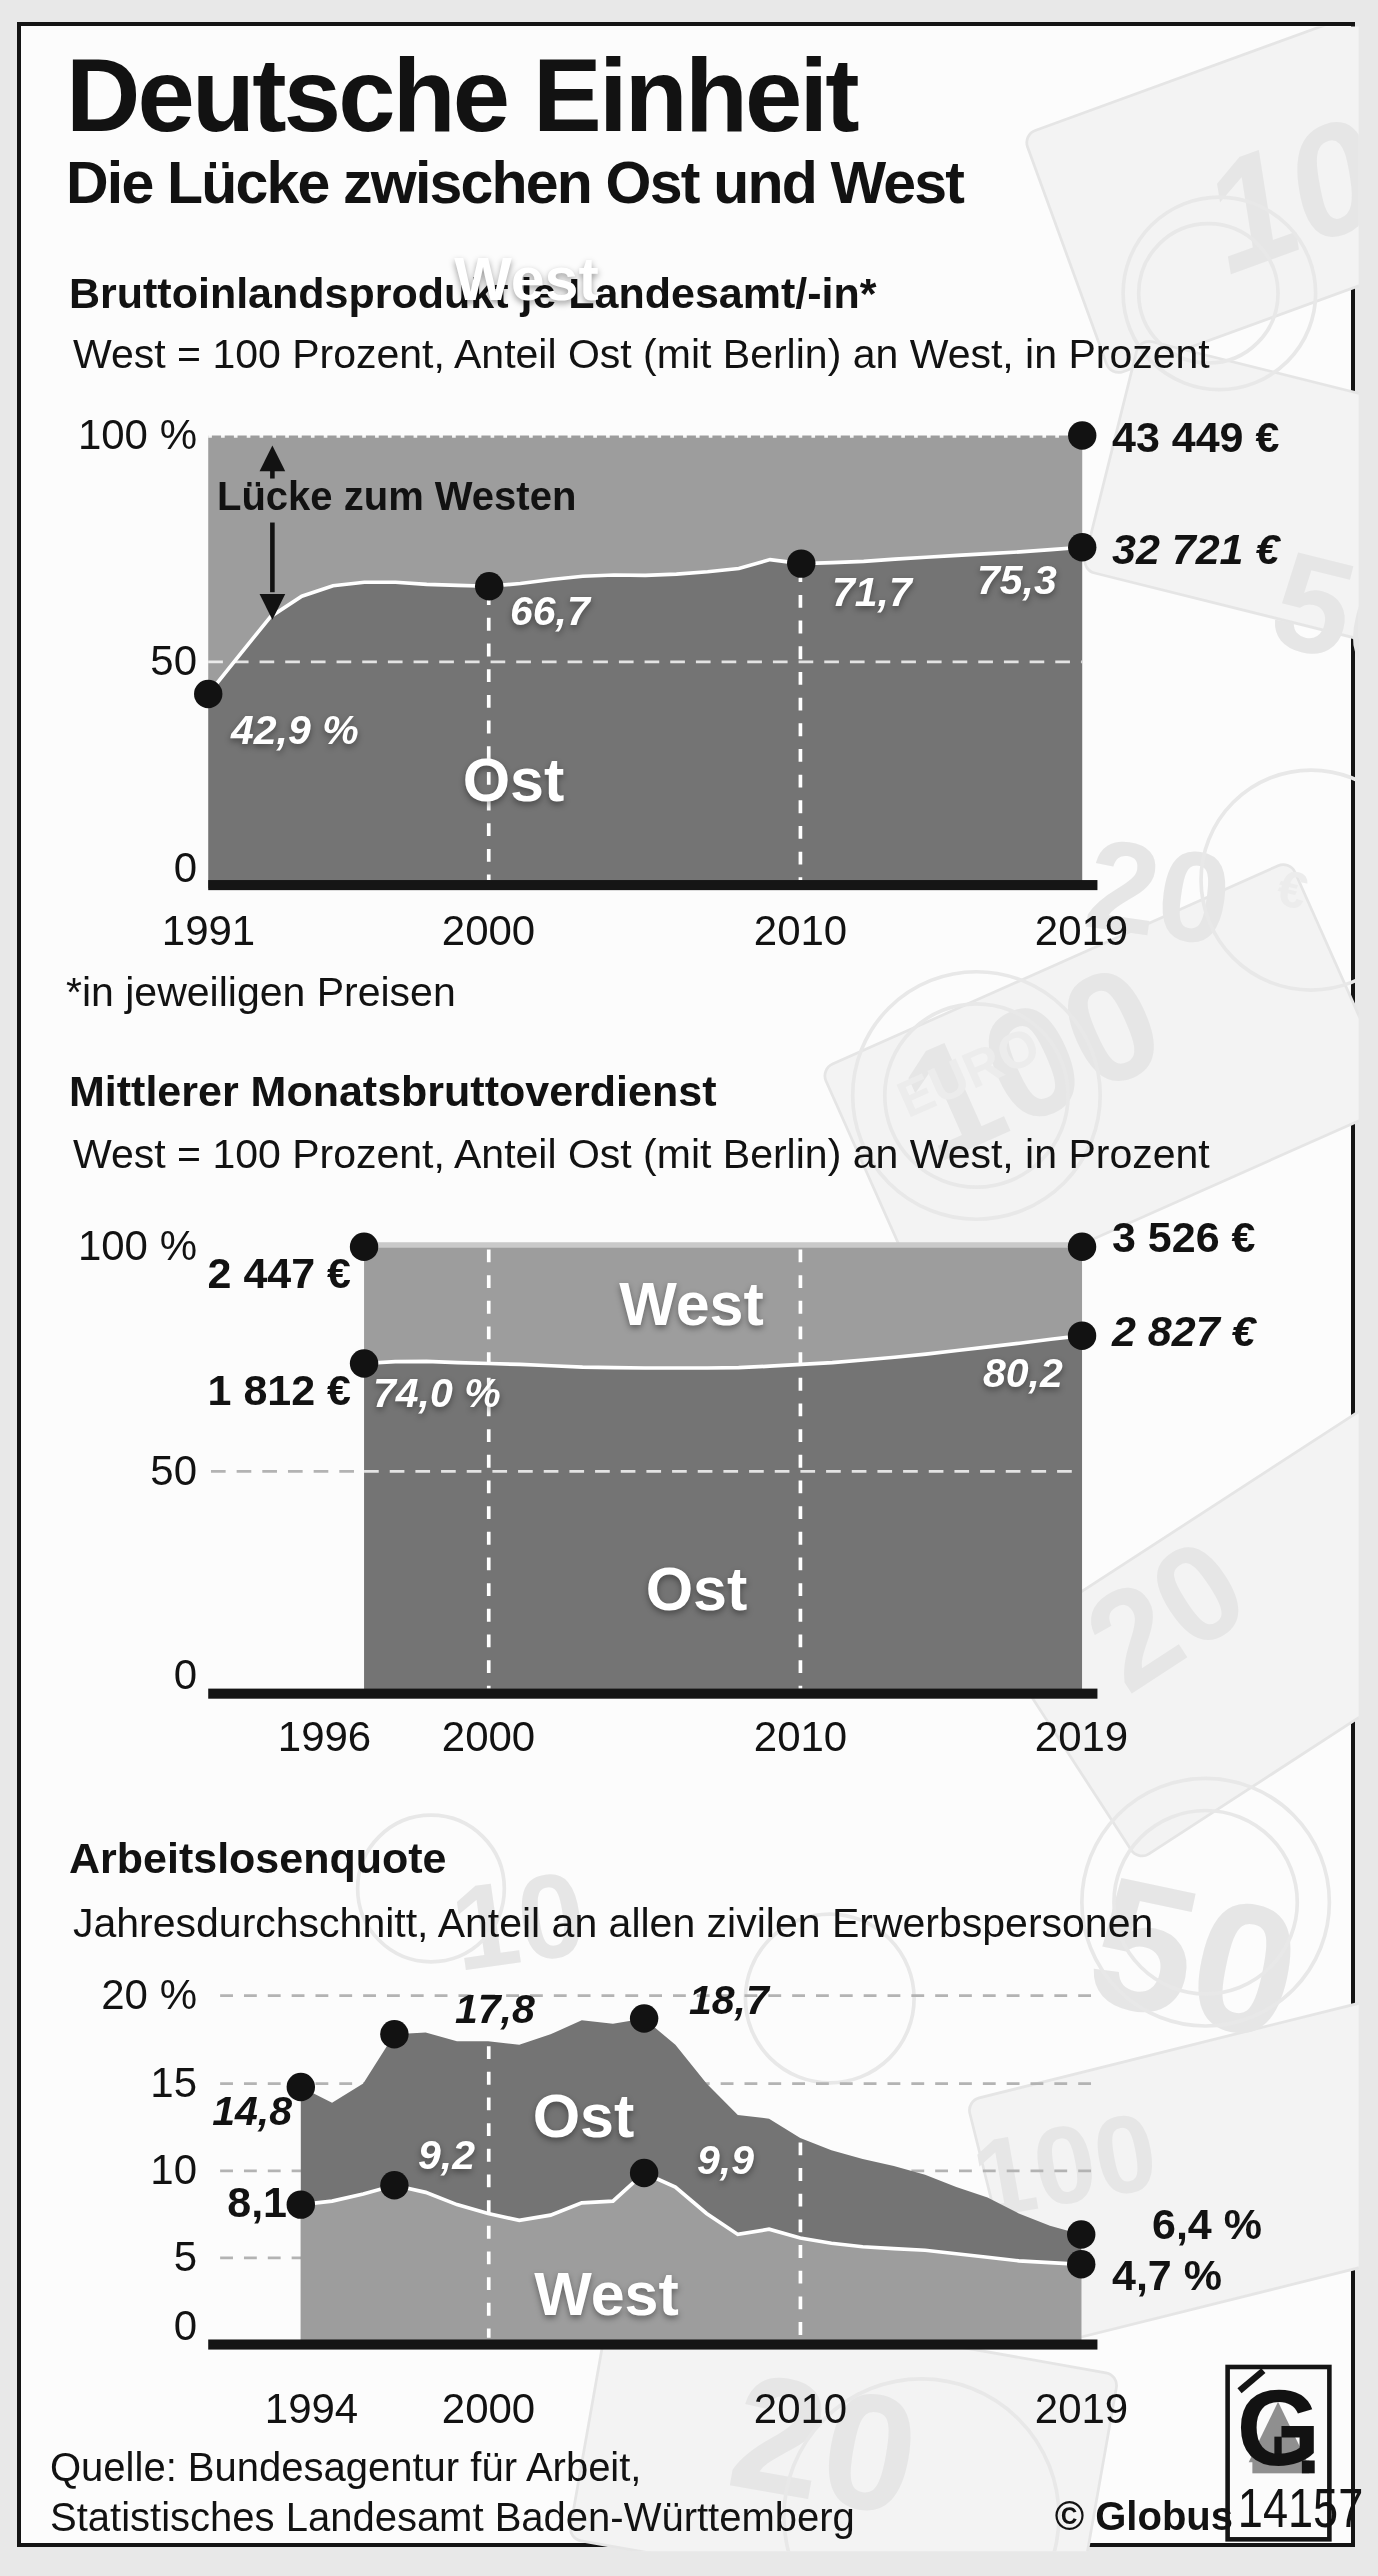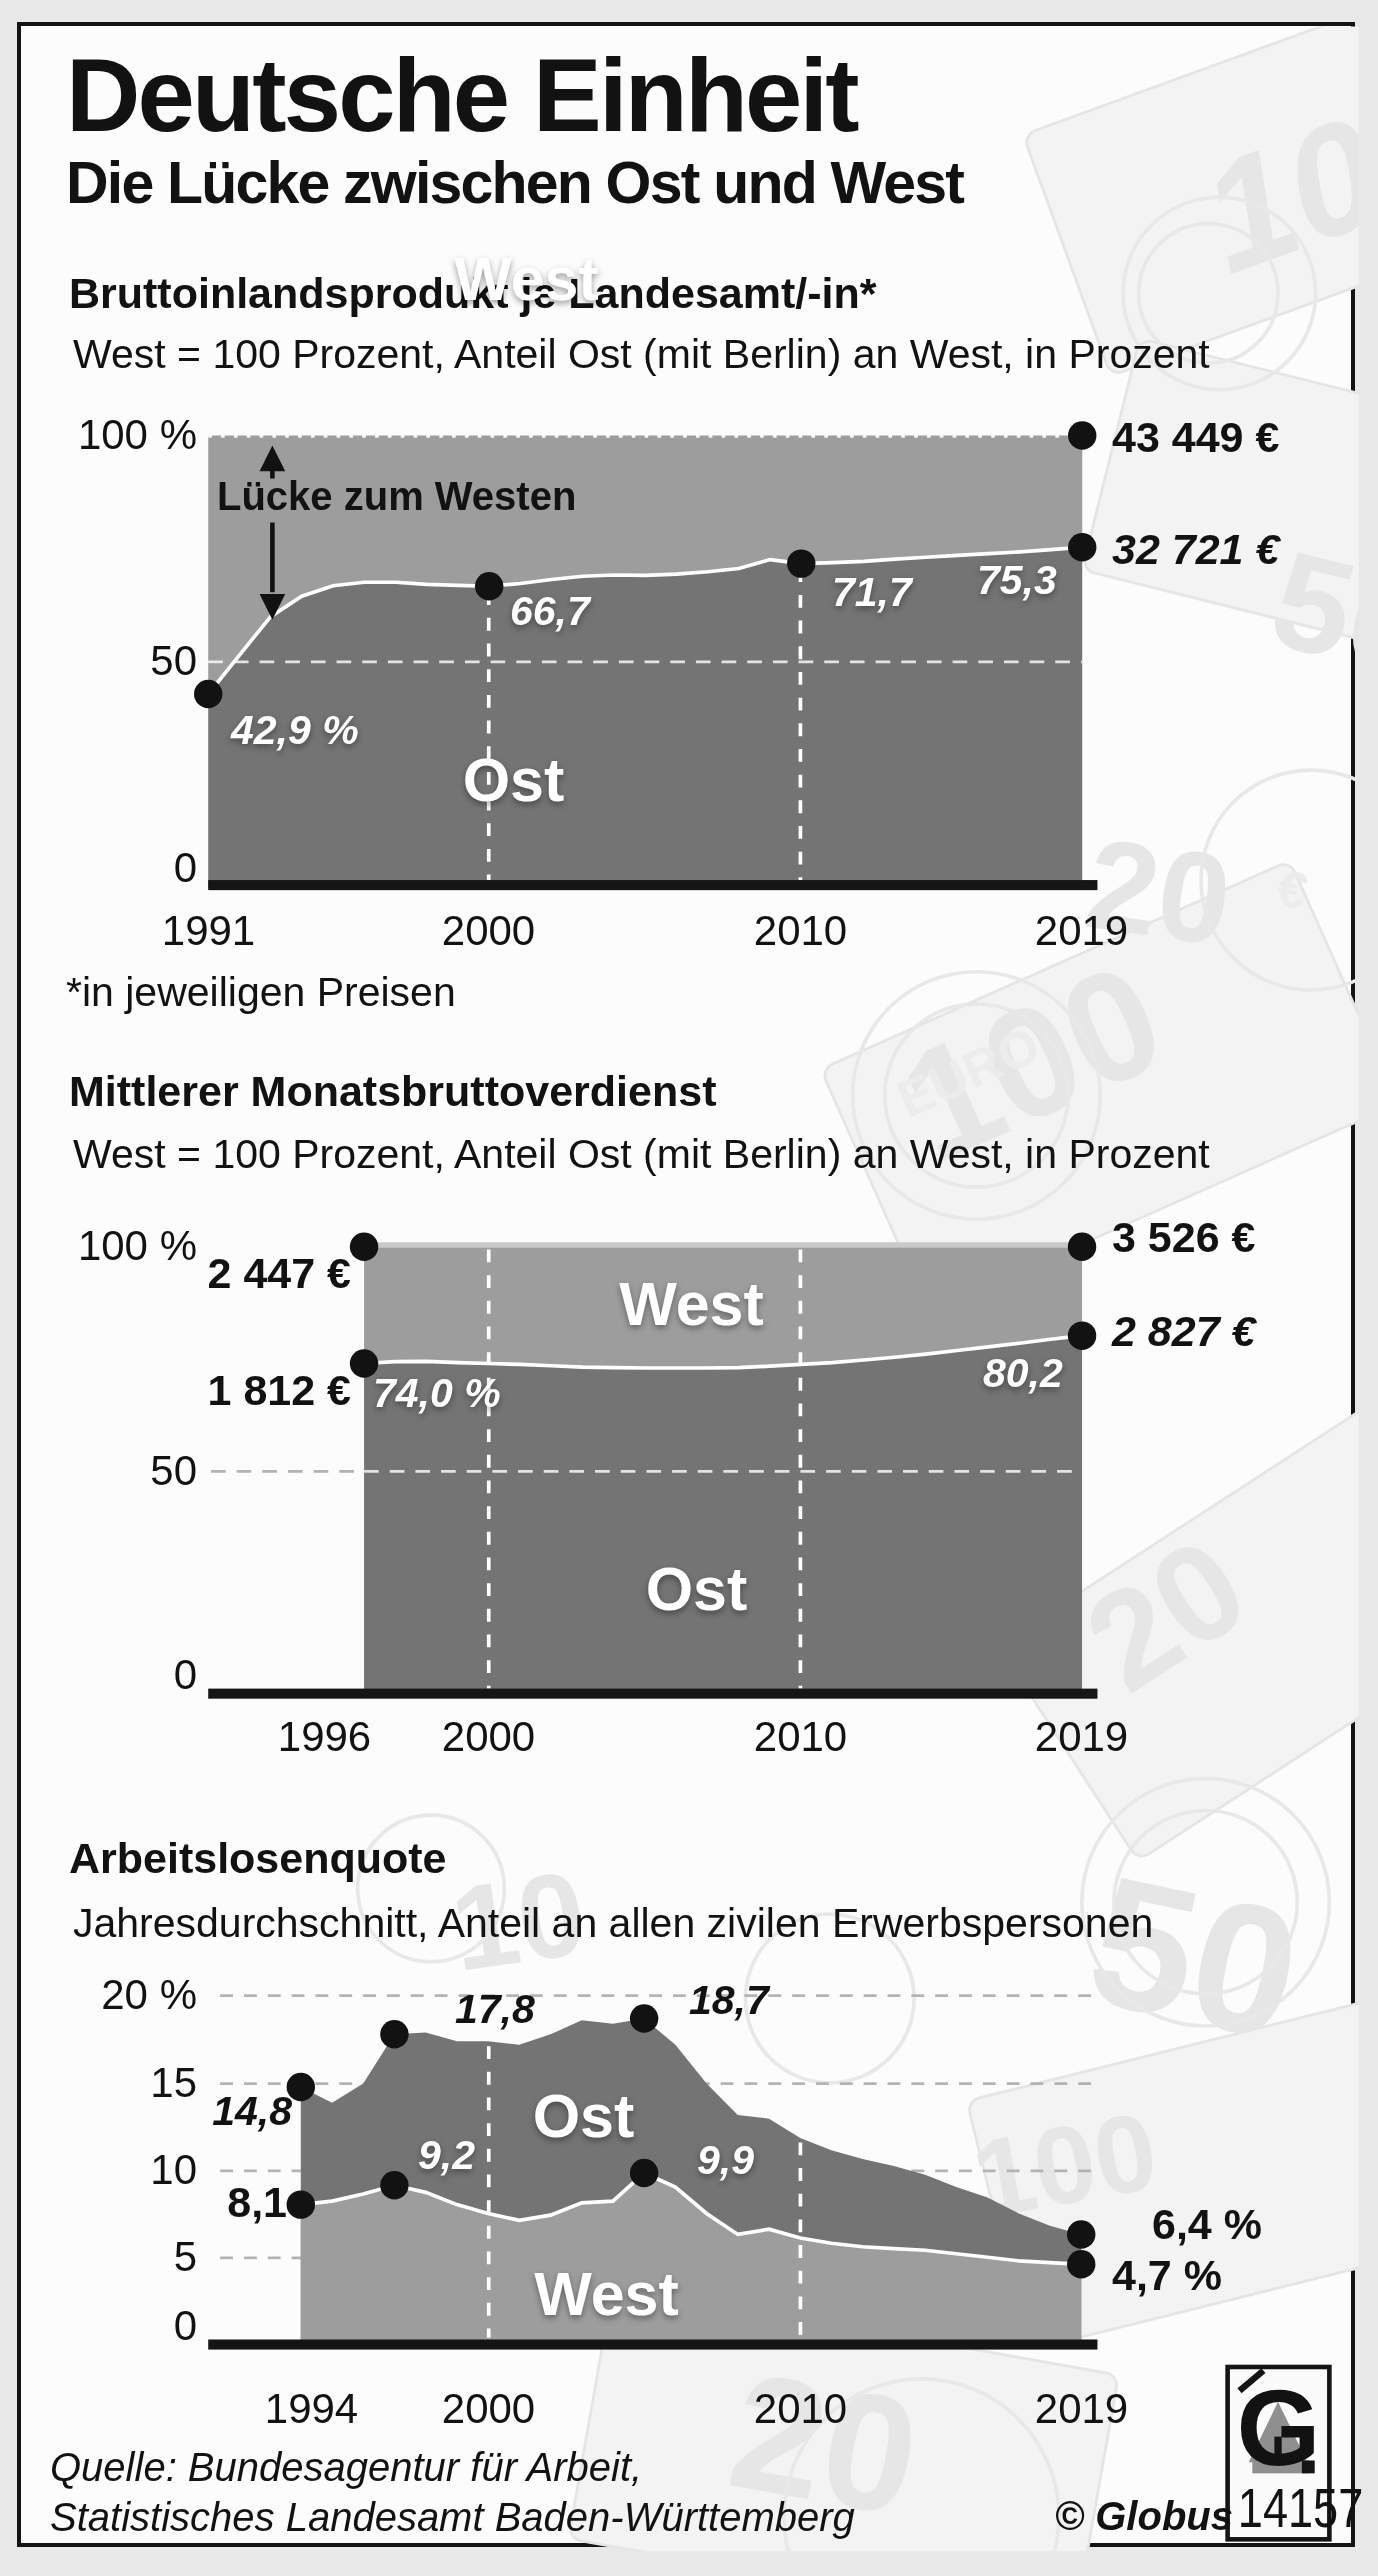--- a/index.html
+++ b/index.html
@@ -23,21 +23,21 @@
   .title{font-size:103px;font-weight:bold;letter-spacing:-2.8px;}
   .subtitle{font-size:59px;font-weight:bold;letter-spacing:-1.8px;}
   .sec-title{font-size:43px;font-weight:bold;}
   .sec-sub{font-size:41px;}
   .tick{font-size:42px;}
   .year{font-size:42px;width:147px;text-align:center;}
   .val{font-size:43px;font-weight:bold;}
   .wlab{font-size:41px;font-weight:bold;font-style:italic;}
   .big{font-size:61px;font-weight:bold;}
   .gap{font-size:40px;font-weight:bold;}
-  .foot{font-size:40px;font-style:italic;}
+  .foot{font-size:40px;}
   .logo-g{font-size:108px;font-weight:bold;line-height:1;}
   .logo-num{font-size:55px;transform:scaleX(0.82);transform-origin:center;}
 </style>
 </head>
 <body>
 
 <div class="card"></div>
 
 <svg class="layer" width="1379" height="2576" viewBox="0 0 1504 2810">
   <defs>

